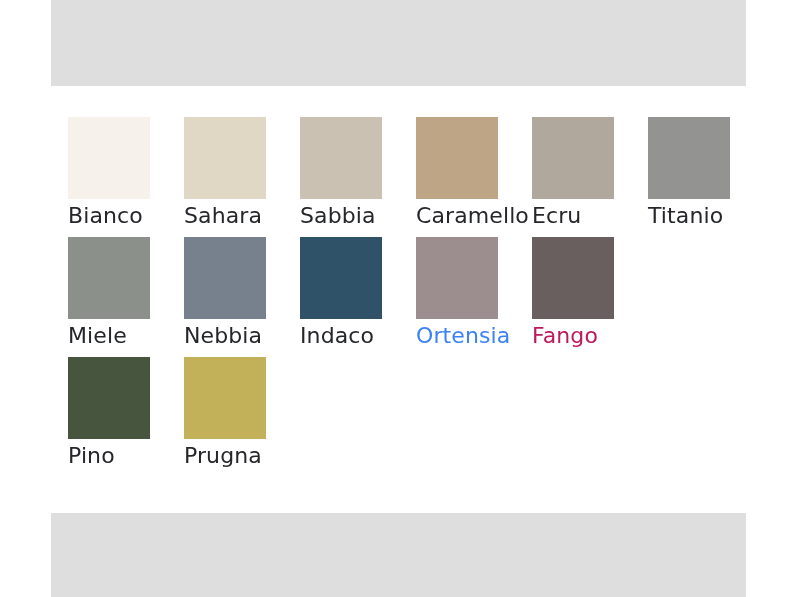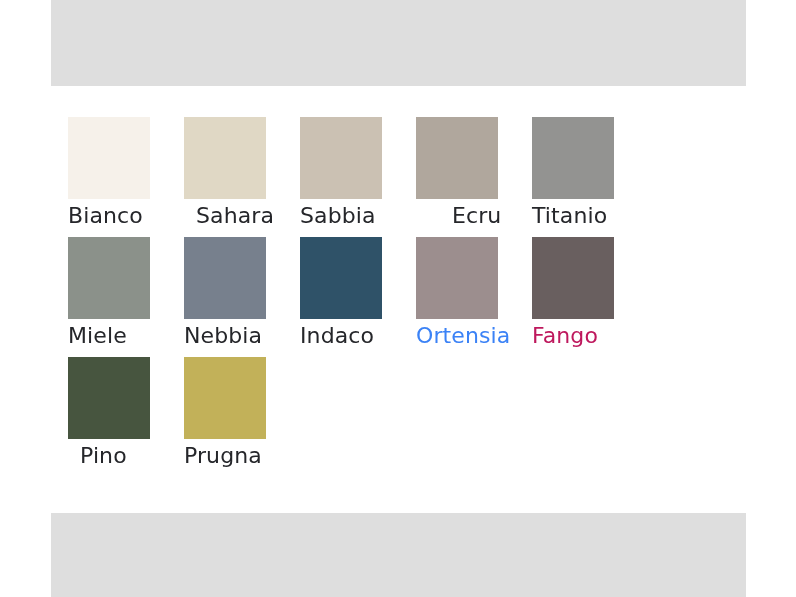--- a/index.html
+++ b/index.html
@@ -73,29 +73,33 @@
 
 <div class="palette">
 
   <div class="swatch-row">
     <div class="swatch-cell">
       <span class="swatch-chip" style="background-color: rgb(246, 241, 234);"></span>
       <span class="swatch-label" style="color: rgb(37, 38, 42);">Bianco</span>
     </div>
     <div class="swatch-cell">
       <span class="swatch-chip" style="background-color: rgb(224, 216, 197);"></span>
-      <span class="swatch-label" style="color: rgb(37, 38, 42); margin-left: 12px;">Sahara</span>
+      <span class="swatch-label" style="color: rgb(37, 38, 42);">Sahara</span>
     </div>
     <div class="swatch-cell">
       <span class="swatch-chip" style="background-color: rgb(203, 193, 179);"></span>
       <span class="swatch-label" style="color: rgb(37, 38, 42);">Sabbia</span>
     </div>
     <div class="swatch-cell">
+      <span class="swatch-chip" style="background-color: rgb(189, 165, 134);"></span>
+      <span class="swatch-label" style="color: rgb(37, 38, 42);">Caramello</span>
+    </div>
+    <div class="swatch-cell">
       <span class="swatch-chip" style="background-color: rgb(176, 167, 157);"></span>
-      <span class="swatch-label" style="color: rgb(37, 38, 42); margin-left: 36px;">Ecru</span>
+      <span class="swatch-label" style="color: rgb(37, 38, 42);">Ecru</span>
     </div>
     <div class="swatch-cell">
       <span class="swatch-chip" style="background-color: rgb(147, 147, 145);"></span>
       <span class="swatch-label" style="color: rgb(37, 38, 42);">Titanio</span>
     </div>
   </div>
 
   <div class="swatch-row">
     <div class="swatch-cell">
       <span class="swatch-chip" style="background-color: rgb(139, 145, 138);"></span>
@@ -115,21 +119,21 @@
     </div>
     <div class="swatch-cell">
       <span class="swatch-chip" style="background-color: rgb(105, 95, 95);"></span>
       <span class="swatch-label" style="color: #be185d;">Fango</span>
     </div>
   </div>
 
   <div class="swatch-row">
     <div class="swatch-cell">
       <span class="swatch-chip" style="background-color: rgb(71, 85, 63);"></span>
-      <span class="swatch-label" style="color: rgb(37, 38, 42); margin-left: 12px;">Pino</span>
+      <span class="swatch-label" style="color: rgb(37, 38, 42);">Pino</span>
     </div>
     <div class="swatch-cell">
       <span class="swatch-chip" style="background-color: rgb(194, 177, 89);"></span>
       <span class="swatch-label" style="color: rgb(37, 38, 42);">Prugna</span>
     </div>
   </div>
 
 </div>
 
 <div class="band band-bottom" style="background-color: rgb(222, 222, 222);"></div>

